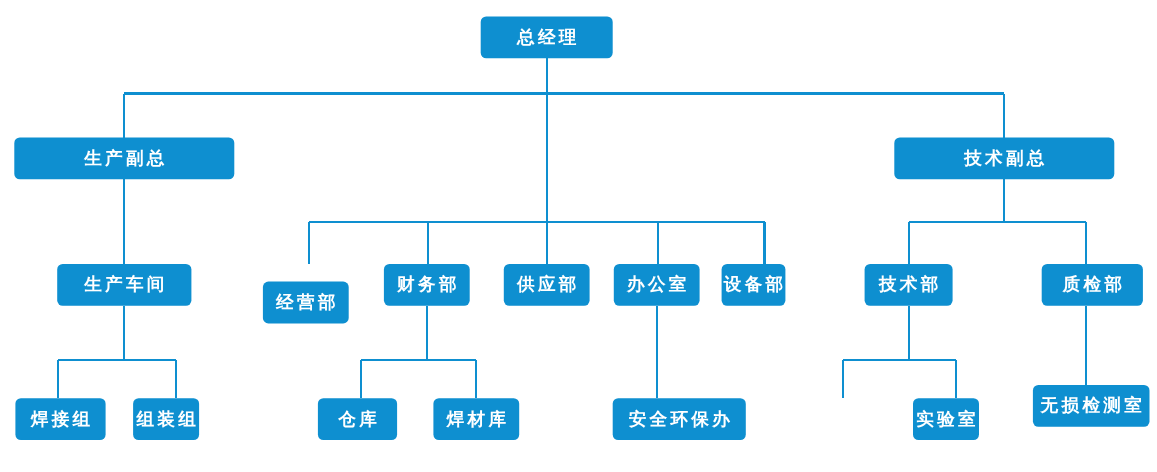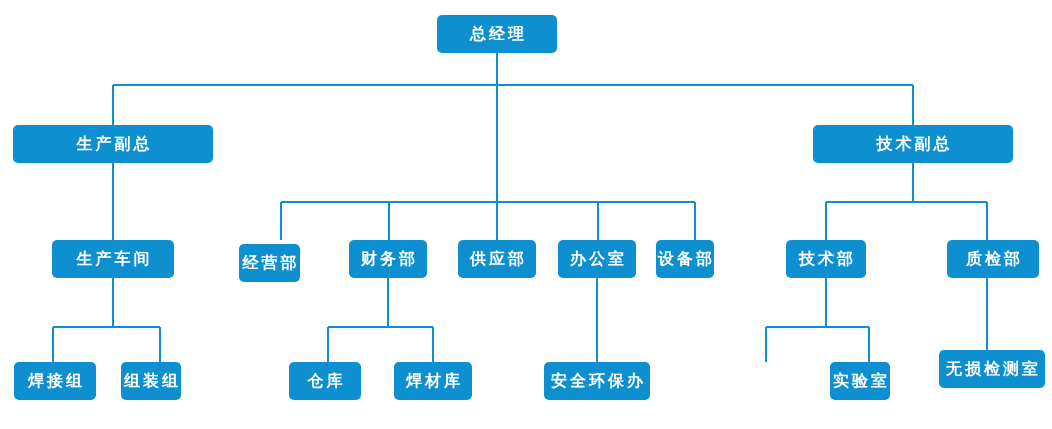--- a/index.html
+++ b/index.html
@@ -56,29 +56,29 @@
     <path d="M826 278 V327 M766 327 H869 M766 327 V362 M869 327 V362"></path>
     <path d="M987 278 V362"></path>
   </svg>
 
   <div class="node" style="left:437px;top:15px;width:120px">总经理</div>
 
   <div class="node" style="left:13px;top:125px;width:200px">生产副总</div>
   <div class="node" style="left:813px;top:125px;width:200px">技术副总</div>
 
   <div class="node" style="left:52px;top:240px;width:122px">生产车间</div>
-  <div class="node" style="left:239px;top:244px;width:61px">经营部</div>
+  <div class="node" style="left:239px;top:256px;width:78px">经营部</div>
   <div class="node" style="left:349px;top:240px;width:78px">财务部</div>
   <div class="node" style="left:458px;top:240px;width:78px">供应部</div>
   <div class="node" style="left:558px;top:240px;width:78px">办公室</div>
   <div class="node" style="left:656px;top:240px;width:58px">设备部</div>
   <div class="node" style="left:786px;top:240px;width:80px">技术部</div>
   <div class="node" style="left:947px;top:240px;width:92px">质检部</div>
 
   <div class="node" style="left:14px;top:362px;width:82px">焊接组</div>
   <div class="node" style="left:121px;top:362px;width:60px">组装组</div>
   <div class="node" style="left:289px;top:362px;width:72px">仓库</div>
   <div class="node" style="left:394px;top:362px;width:78px">焊材库</div>
-  <div class="node" style="left:544px;top:362px;width:106px">安全环保办</div>
+  <div class="node" style="left:557px;top:362px;width:121px">安全环保办</div>
   <div class="node" style="left:830px;top:362px;width:60px">实验室</div>
   <div class="node" style="left:939px;top:350px;width:106px">无损检测室</div>
 
 </div>
 
 </body></html>

